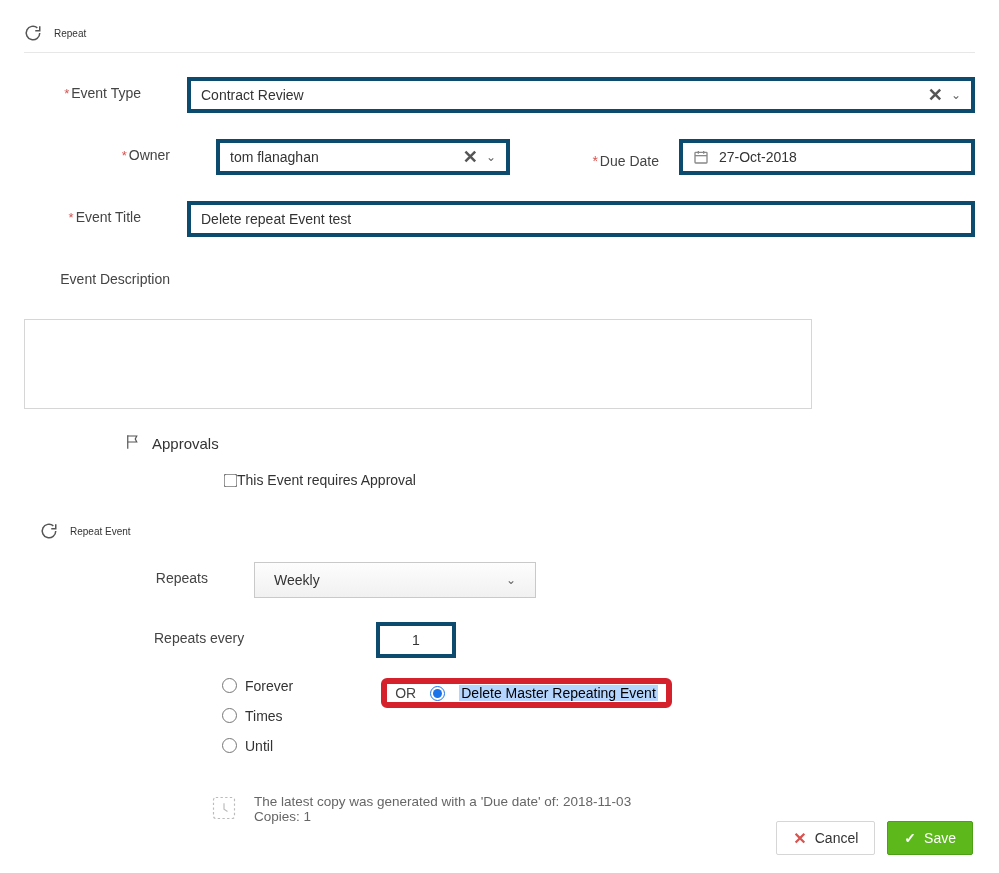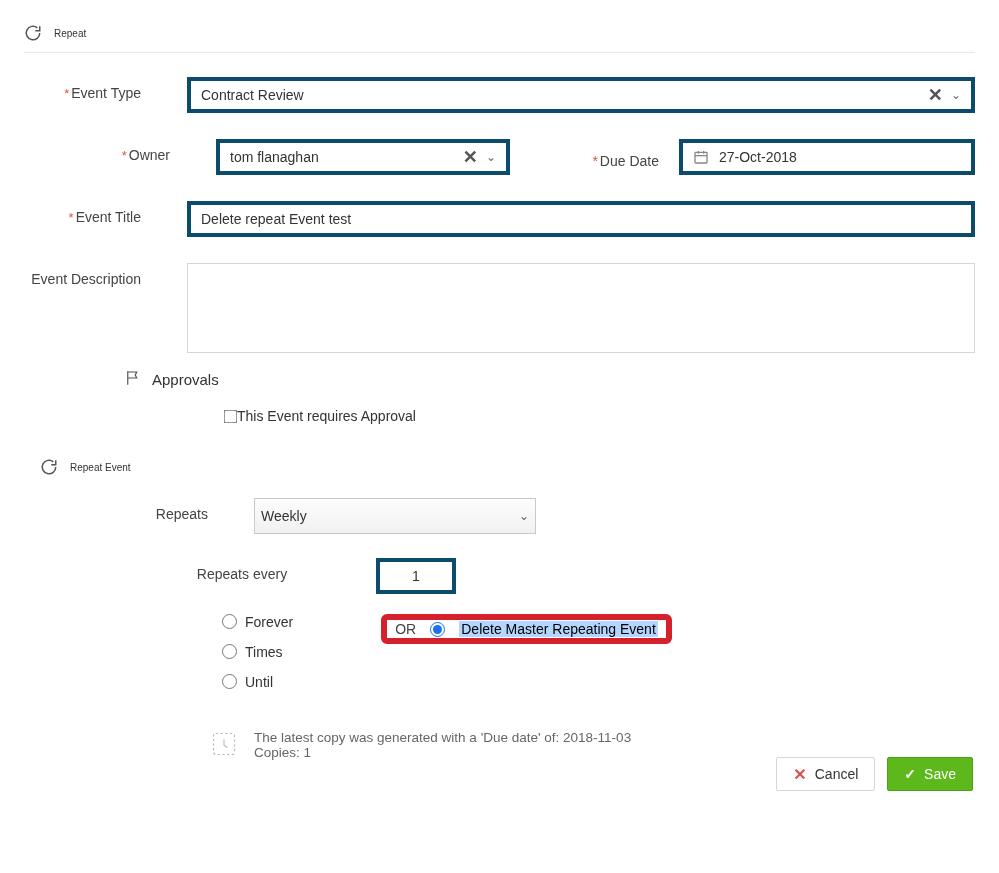--- a/index.html
+++ b/index.html
@@ -80,21 +80,21 @@
     margin-bottom: 30px;
     color: #333;
   }
   .indent-checkbox input { transform: scale(1.05); }
 
   .select-box {
     border: 1px solid #c9c9c9;
     background: linear-gradient(#fdfdfd,#f1f1f1);
     height: 36px;
     width: 282px;
-    display:flex; align-items:center; padding:0 6px;
+    display:flex; align-items:center; padding:0 19px;
     justify-content: space-between;
   }
   .form-row.tight { margin-bottom: 14px; }
   .form-row .sublabel { padding-right:14px; color:#444; }
 
   .radio-list { margin-left: 198px; }
   .radio-row { display:flex; height:30px; gap:8px; }
   .radio-row input[type=radio]{ width:15px; height:15px; }
   .radio-lbl { color:#333; }
 
@@ -186,21 +186,21 @@
 
 <div class="form-row">
   <div class="label"><span class="req">*</span><span>Event Title</span></div>
   <div class="field">
     <div class="input-box w-full">
       <span class="input-text">Delete repeat Event test</span>
     </div>
   </div>
 </div>
 
-<div class="form-row" style="margin-bottom:16px;">
+<div class="form-row" style="margin-bottom:24px;flex-direction:column;">
   <div class="label"><span>Event Description</span></div>
   <div class="field">
     <div class="textarea"></div>
   </div>
 </div>
 
 <div class="sub-header">
   <span>
     <svg width="18" height="18" viewBox="0 0 24 24" fill="none" stroke="#555" stroke-width="1.6">
       <path d="M5 3v18"></path>
@@ -228,21 +228,21 @@
   <div class="label" style="width:198px;"><span>Repeats</span></div>
   <div class="field">
     <div class="select-box">
       <span>Weekly</span>
       <span class="chev">⌄</span>
     </div>
   </div>
 </div>
 
 <div class="form-row tight" style="margin-left:130px; margin-bottom:20px;">
-  <div class="sublabel" style="padding-top:8px; width:190px; text-align:center;">Repeats every</div>
+  <div class="sublabel" style="padding-top:8px; width:190px; text-align:left;">Repeats every</div>
   <div class="input-box w-short">
     <span>1</span>
   </div>
 </div>
 
 <div class="radio-list">
   <div class="radio-row">
     <input type="radio" name="end" style="">
     <span class="radio-lbl">Forever</span>
 

